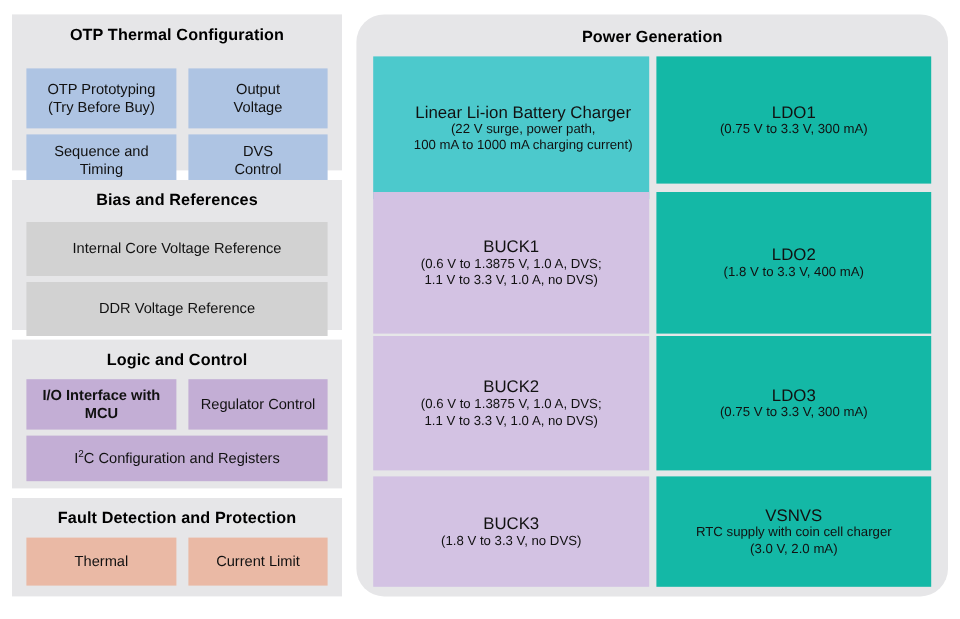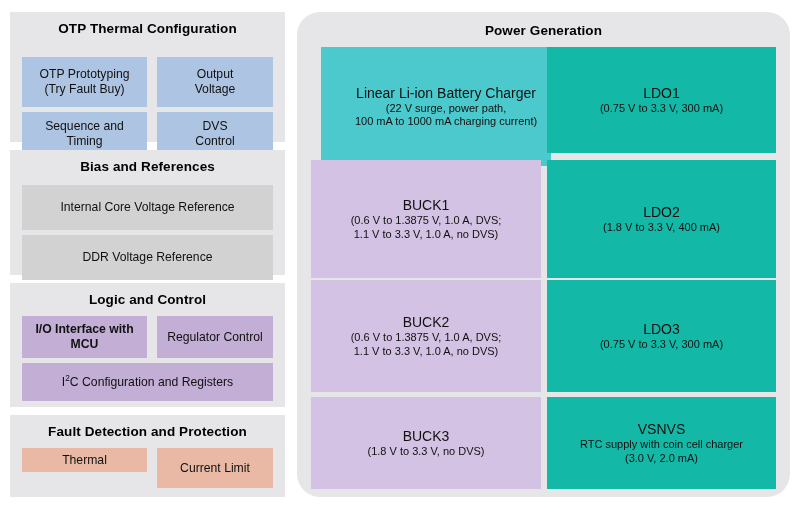--- a/index.html
+++ b/index.html
@@ -81,25 +81,25 @@
   #otp-b3 { position: absolute; left: 12px;  top: 100px; width: 125px; height: 44px; }
   #otp-b4 { position: absolute; left: 147px; top: 100px; width: 116px; height: 44px; }
 
   #bias-b1 { position: absolute; left: 12px; top: 35px; width: 251px; height: 45px; }
   #bias-b2 { position: absolute; left: 12px; top: 85px; width: 251px; height: 45px; }
 
   #logic-b1 { position: absolute; left: 12px;  top: 33px; width: 125px; height: 42px; font-weight: bold; }
   #logic-b2 { position: absolute; left: 147px; top: 33px; width: 116px; height: 42px; }
   #logic-b3 { position: absolute; left: 12px;  top: 80px; width: 251px; height: 38px; }
 
-  #fault-b1 { position: absolute; left: 12px;  top: 33px; width: 125px; height: 24px; }
+  #fault-b1 { position: absolute; left: 12px;  top: 33px; width: 125px; height: 40px; }
   #fault-b2 { position: absolute; left: 147px; top: 33px; width: 116px; height: 40px; }
 
   
-  #pg-charger { position: absolute; left: 24px;  top: 35px;  width: 230px; height: 119px; padding-left: 20px; }
+  #pg-charger { position: absolute; left: 14px;  top: 35px;  width: 230px; height: 119px; padding-left: 20px; }
   #pg-buck1   { position: absolute; left: 14px;  top: 148px; width: 230px; height: 118px; }
   #pg-buck2   { position: absolute; left: 14px;  top: 268px; width: 230px; height: 112px; }
   #pg-buck3   { position: absolute; left: 14px;  top: 385px; width: 230px; height: 92px; }
 
   #pg-ldo1  { position: absolute; left: 250px; top: 35px;  width: 229px; height: 106px; }
   #pg-ldo2  { position: absolute; left: 250px; top: 148px; width: 229px; height: 118px; }
   #pg-ldo3  { position: absolute; left: 250px; top: 268px; width: 229px; height: 112px; }
   #pg-vsnvs { position: absolute; left: 250px; top: 385px; width: 229px; height: 92px; }
 
   sup { font-size: 0.68em; vertical-align: super; line-height: 0; }
@@ -107,21 +107,21 @@
 </head>
 <body>
 
 <div id="diagram">
 
   <div class="panel" id="panel-otp">
     <div class="panel-title otp-title">OTP Thermal Configuration</div>
 
     <div class="block blue" id="otp-b1">
       <div class="title">OTP Prototyping</div>
-      <div class="title">(Try Fault Buy)</div>
+      <div class="title">(Try Before Buy)</div>
     </div>
 
     <div class="block blue" id="otp-b2">
       <div class="title">Output</div>
       <div class="title">Voltage</div>
     </div>
 
     <div class="block blue" id="otp-b3">
       <div class="title">Sequence and</div>
       <div class="title">Timing</div>

